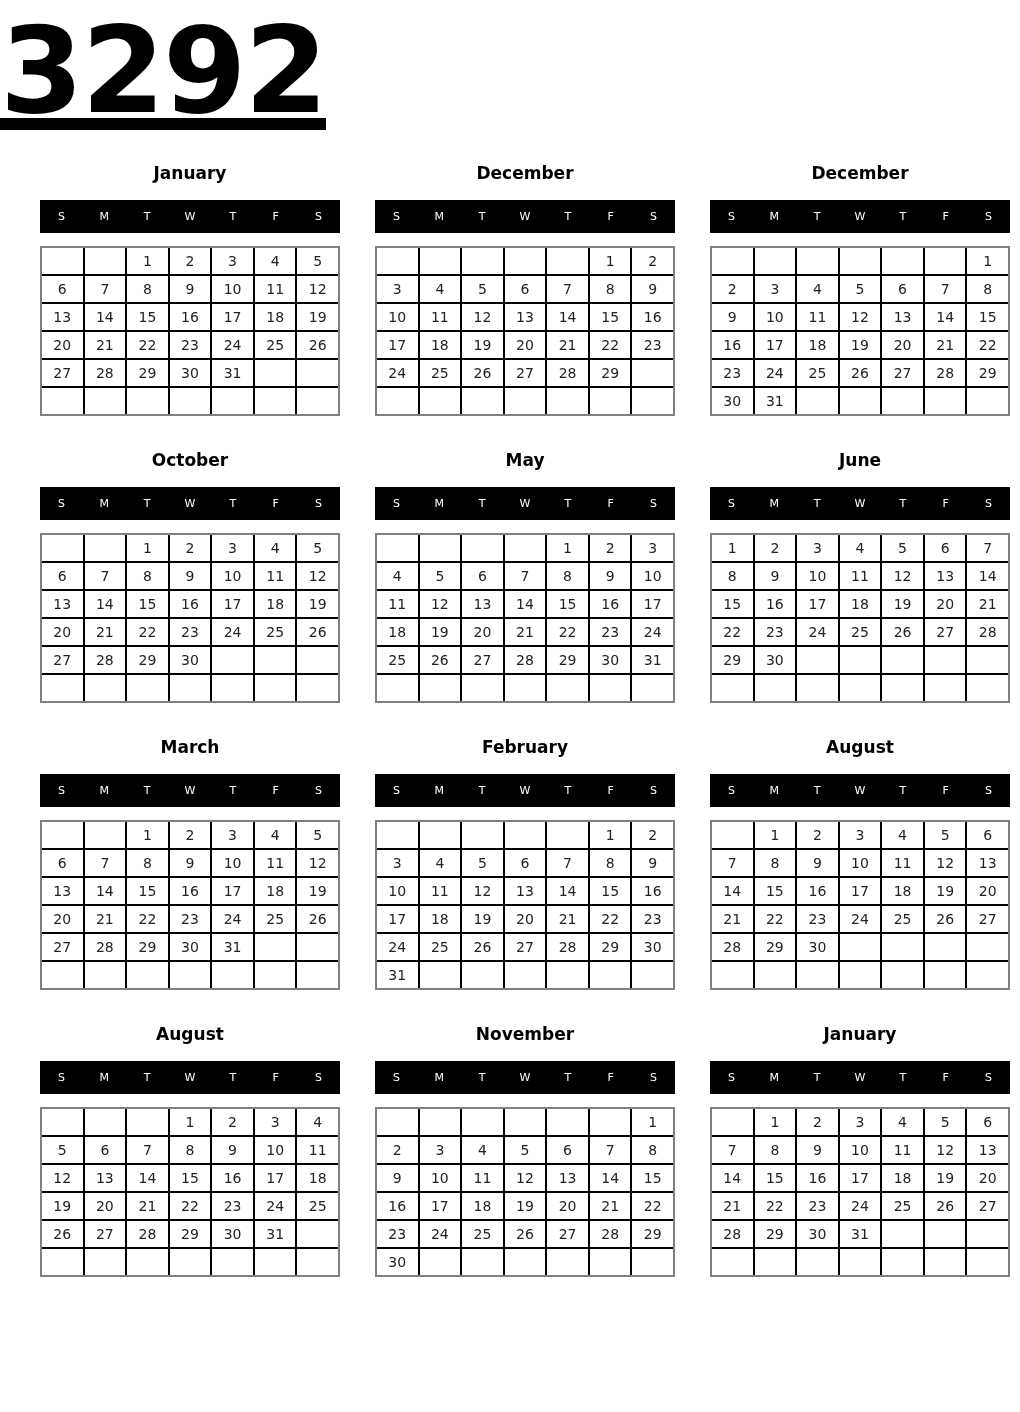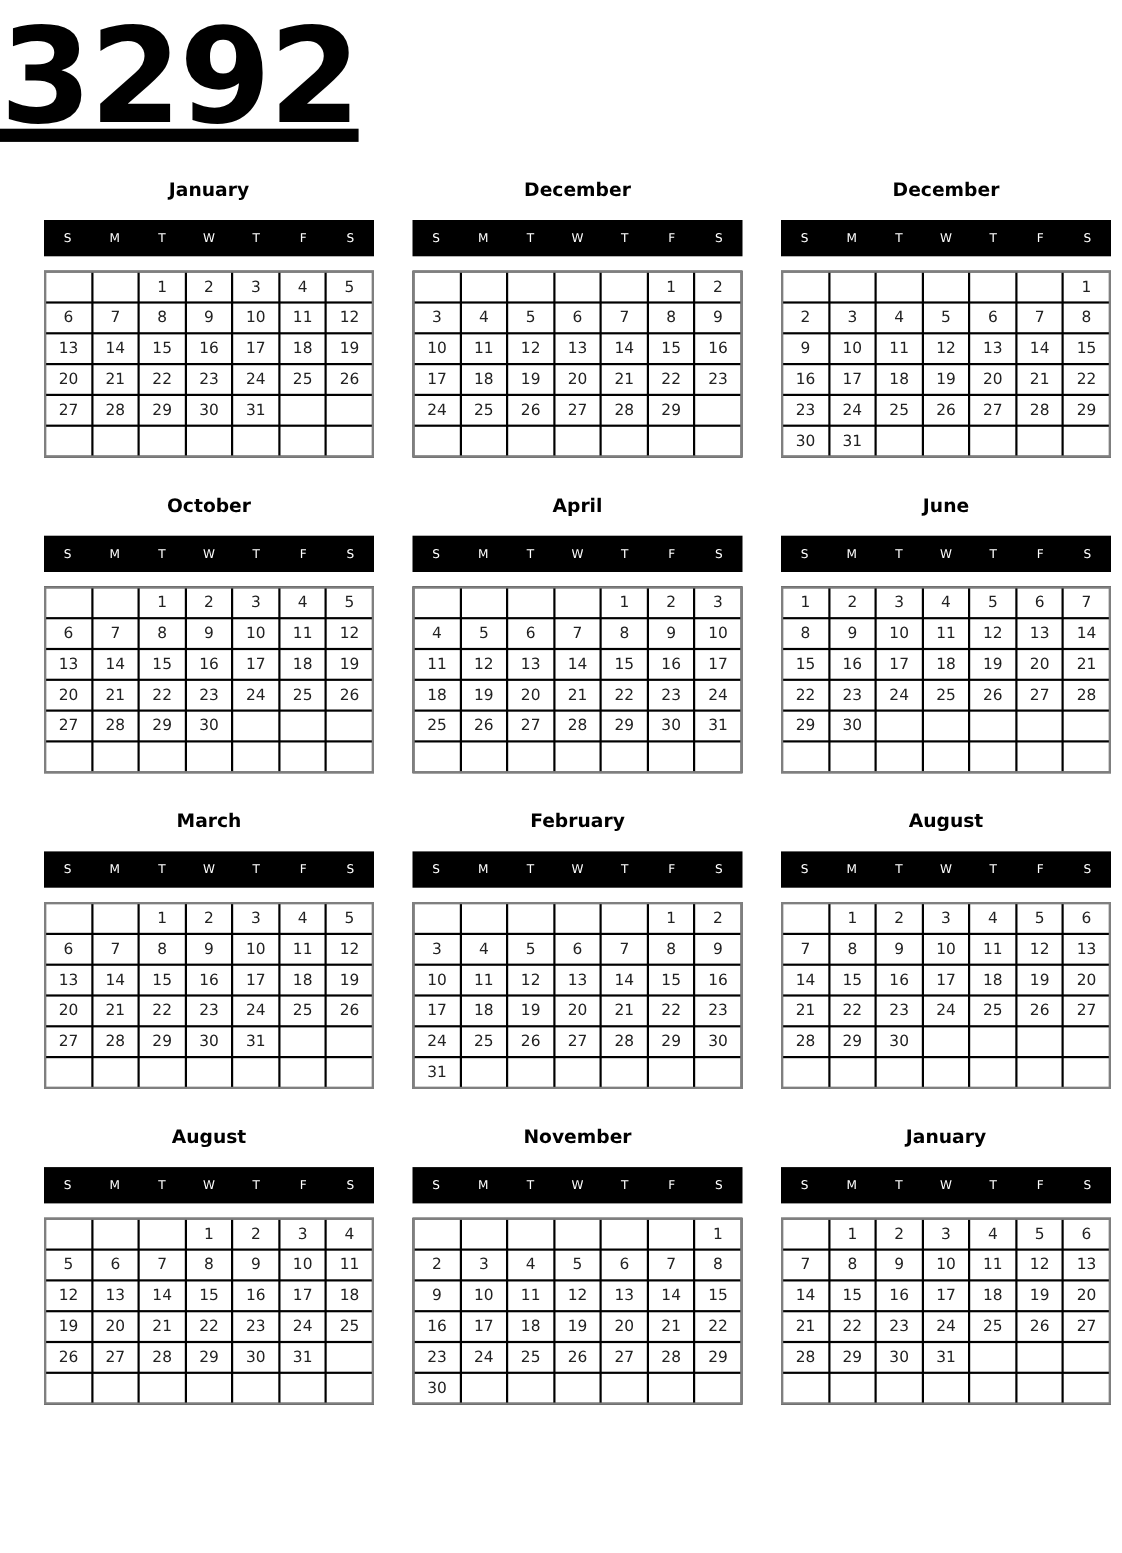--- a/index.html
+++ b/index.html
@@ -305,21 +305,21 @@
         <div class="day-cell"></div>
         <div class="day-cell"></div>
         <div class="day-cell"></div>
         <div class="day-cell"></div>
         <div class="day-cell"></div>
         <div class="day-cell"></div>
       </div>
   </div>
 
   <div class="month">
-    <h2 class="month-title">April</h2>
+    <h2 class="month-title">May</h2>
     <div class="weekday-bar">
         <span class="weekday">S</span>
         <span class="weekday">M</span>
         <span class="weekday">T</span>
         <span class="weekday">W</span>
         <span class="weekday">T</span>
         <span class="weekday">F</span>
         <span class="weekday">S</span>
       </div>
     <div class="date-grid">

